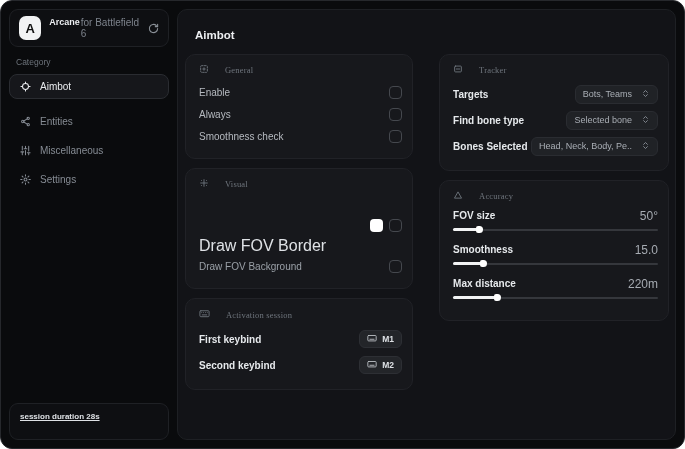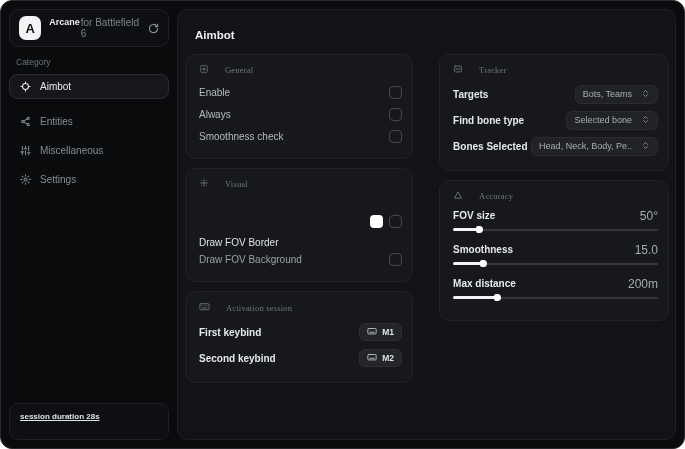--- a/index.html
+++ b/index.html
@@ -68,21 +68,21 @@
   .card-header{
     display:flex; align-items:center; gap:16px;
     font-family:Liberation Serif, serif; font-size:8.5px; color:#6f757d;
     margin-bottom:5px; letter-spacing:.2px;
   }
   .card-header svg{ color:#6f757d; }
 
   .row{ display:flex; align-items:center; justify-content:space-between; min-height:22px; }
   .row-tall{ min-height:26px; }
   .lbl{ font-size:10px; color:#b6bac0; }
-  .lbl-bright{ font-size:10px; color:#dfe2e6;margin-top:42px; }
+  .lbl-bright{ font-size:16px; color:#dfe2e6;margin-top:42px; }
   .lbl-dim{ font-size:10px; color:#9aa0a7; }
   .lbl-bold{ font-size:10px; font-weight:bold; color:#e6e9ec; }
 
   .checkbox{
     width:13px; height:13px; border:1.5px solid #45484e; border-radius:4px;
     background:transparent; cursor:pointer; flex:none;
   }
   .ctrl-group{ display:flex; align-items:center; gap:6px; }
   .swatch{ width:13px; height:13px; border-radius:4px; cursor:pointer; flex:none; }
 
@@ -355,21 +355,21 @@
             <div class="slider">
               <div class="slider-track"></div>
               <div class="slider-fill" style="width: 15%;"></div>
               <div class="slider-thumb" style="left: 15%;"></div>
             </div>
           </div>
 
           <div class="acc-row">
             <div class="acc-top">
               <span class="lbl-bold">Max distance</span>
-              <span class="acc-val">200m</span>
+              <span class="acc-val">220m</span>
             </div>
             <div class="slider">
               <div class="slider-track"></div>
               <div class="slider-fill" style="width: 22%;"></div>
               <div class="slider-thumb" style="left: 22%;"></div>
             </div>
           </div>
         </section>
 
       </div>

